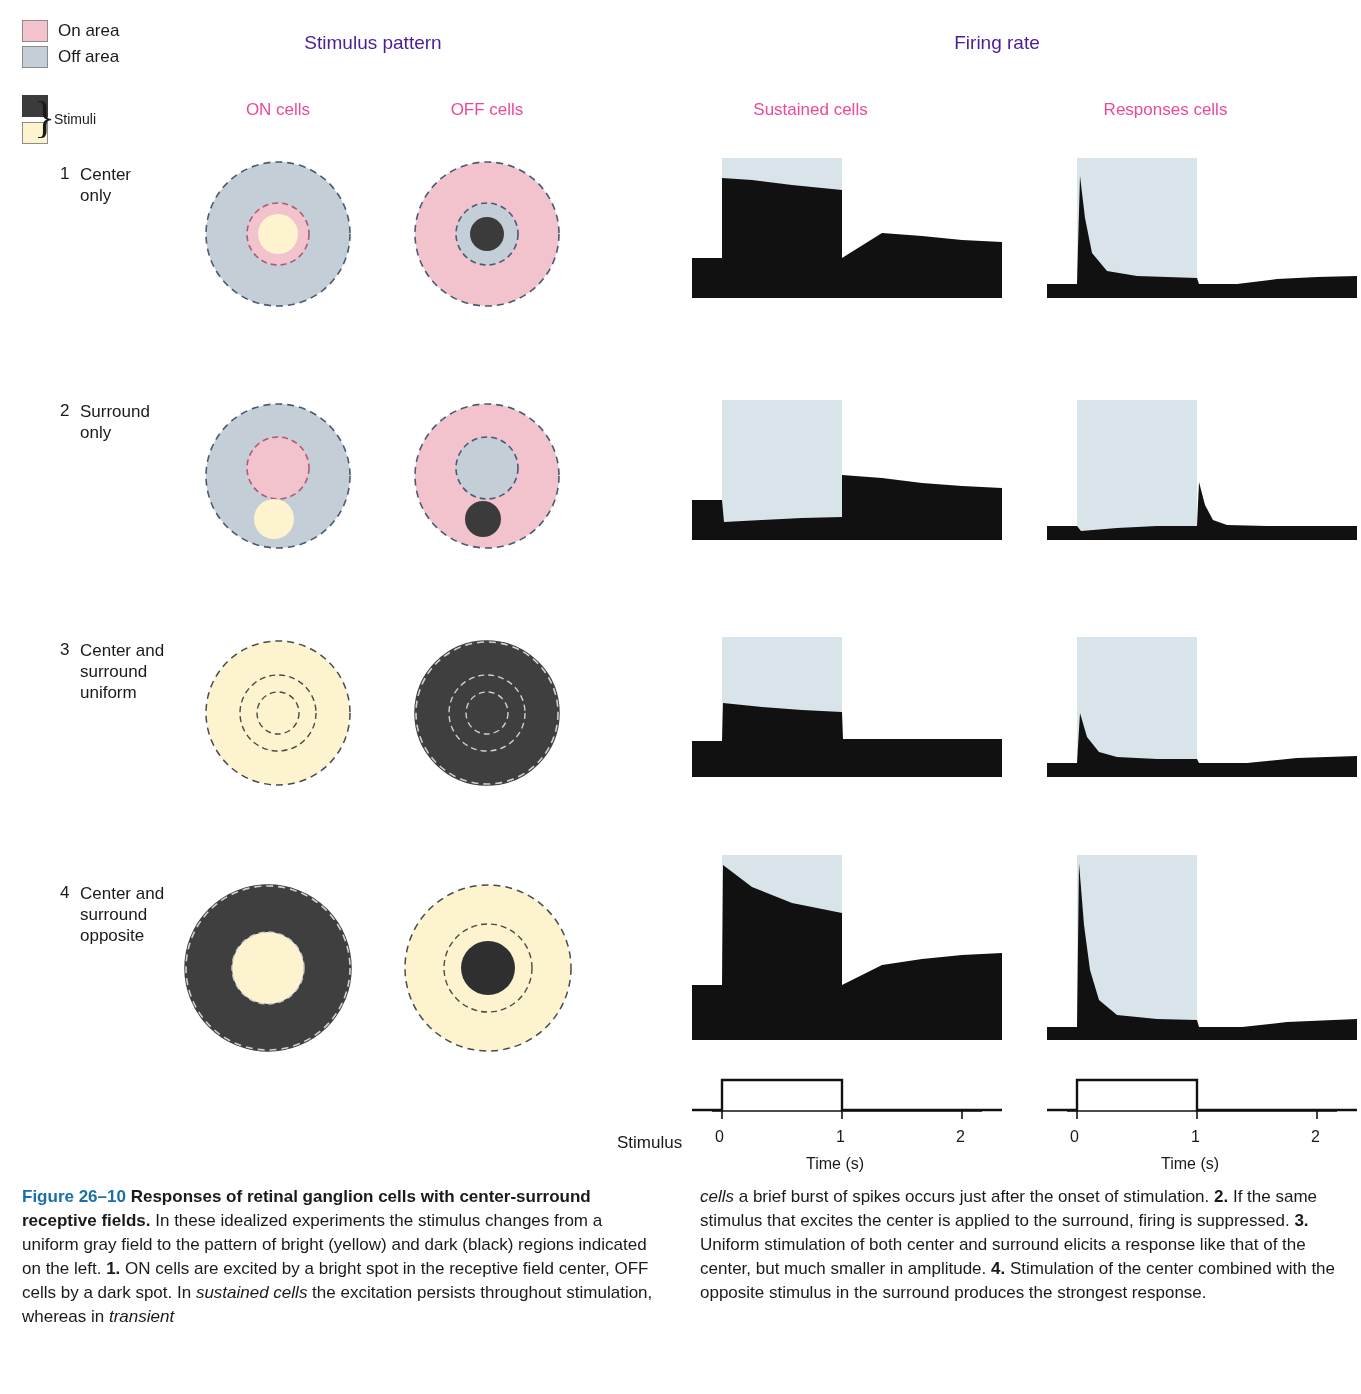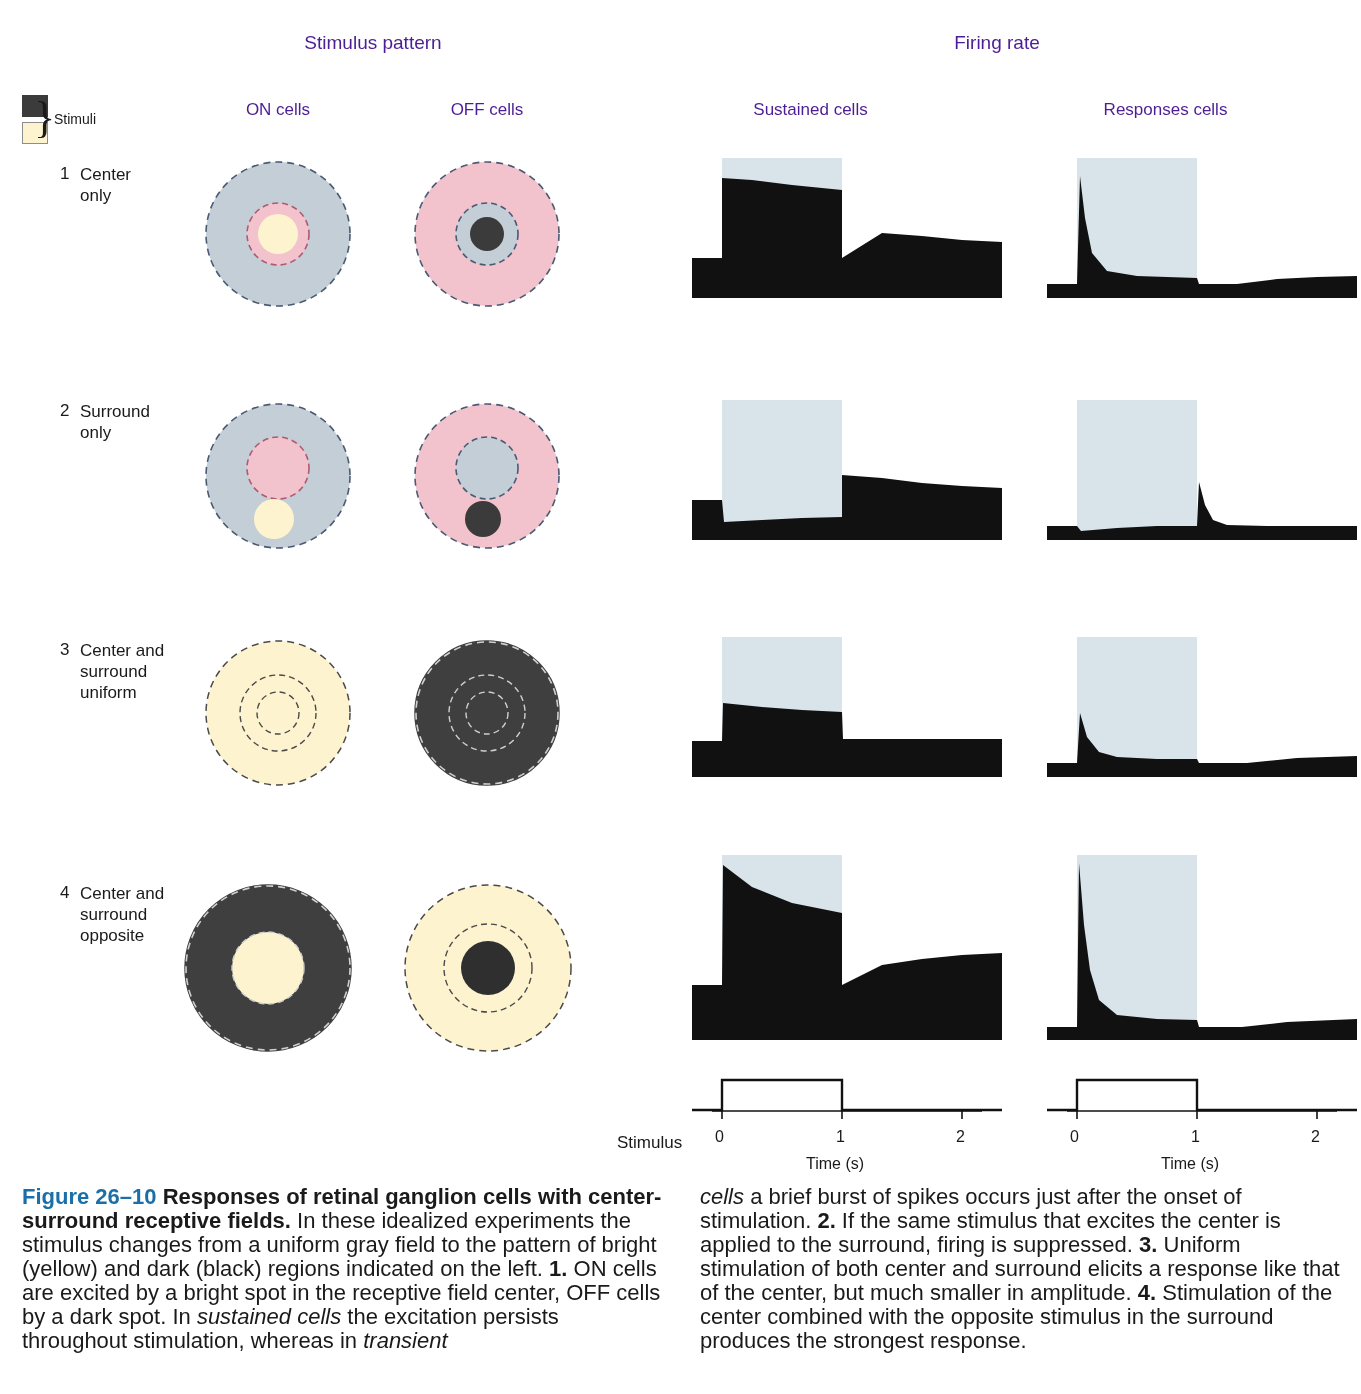--- a/index.html
+++ b/index.html
@@ -77,21 +77,21 @@
   .col-head {
     position: absolute;
     font-size: 19px;
     color: #4c1d95;
     text-align: center;
     white-space: nowrap;
   }
   .sub-head {
     position: absolute;
     font-size: 17px;
-    color: #4c1d95;
+    color: #ec4899;
     text-align: center;
     white-space: nowrap;
   }
 
   
   .row-label {
     position: absolute;
     font-size: 17px;
     line-height: 21px;
     color: #1a1a1a;
@@ -131,35 +131,45 @@
   .axis-title {
     position: absolute;
     font-size: 16px;
     color: #1a1a1a;
     white-space: nowrap;
   }
 
   
   .caption {
     position: absolute;
-    font-size: 22px;
+    font-size: 17px;
     line-height: 24px;
     color: #1a1a1a;
   }
   .caption b { font-weight: bold; }
   .caption i { }
   .fignum { color: #1b6fa8; font-weight: bold; }
   .cap-left  { left: 22px;  top: 1185px; width: 640px; }
   .cap-right { left: 700px; top: 1185px; width: 640px; }
 </style>
 </head>
 <body>
 
 <div class="fig">
 
+  <div class="legend">
+    <div class="legend-row">
+      <span class="swatch sw-on"></span>
+      <span class="legend-label">On area</span>
+    </div>
+    <div class="legend-row">
+      <span class="swatch sw-off"></span>
+      <span class="legend-label">Off area</span>
+    </div>
+  </div>
 
   <div class="stimuli-group">
     <div class="legend-row">
       <span class="swatch sw-dark"></span>
     </div>
     <div class="legend-row">
       <span class="swatch sw-bright"></span>
     </div>
   </div>
   <div class="brace">}</div>

